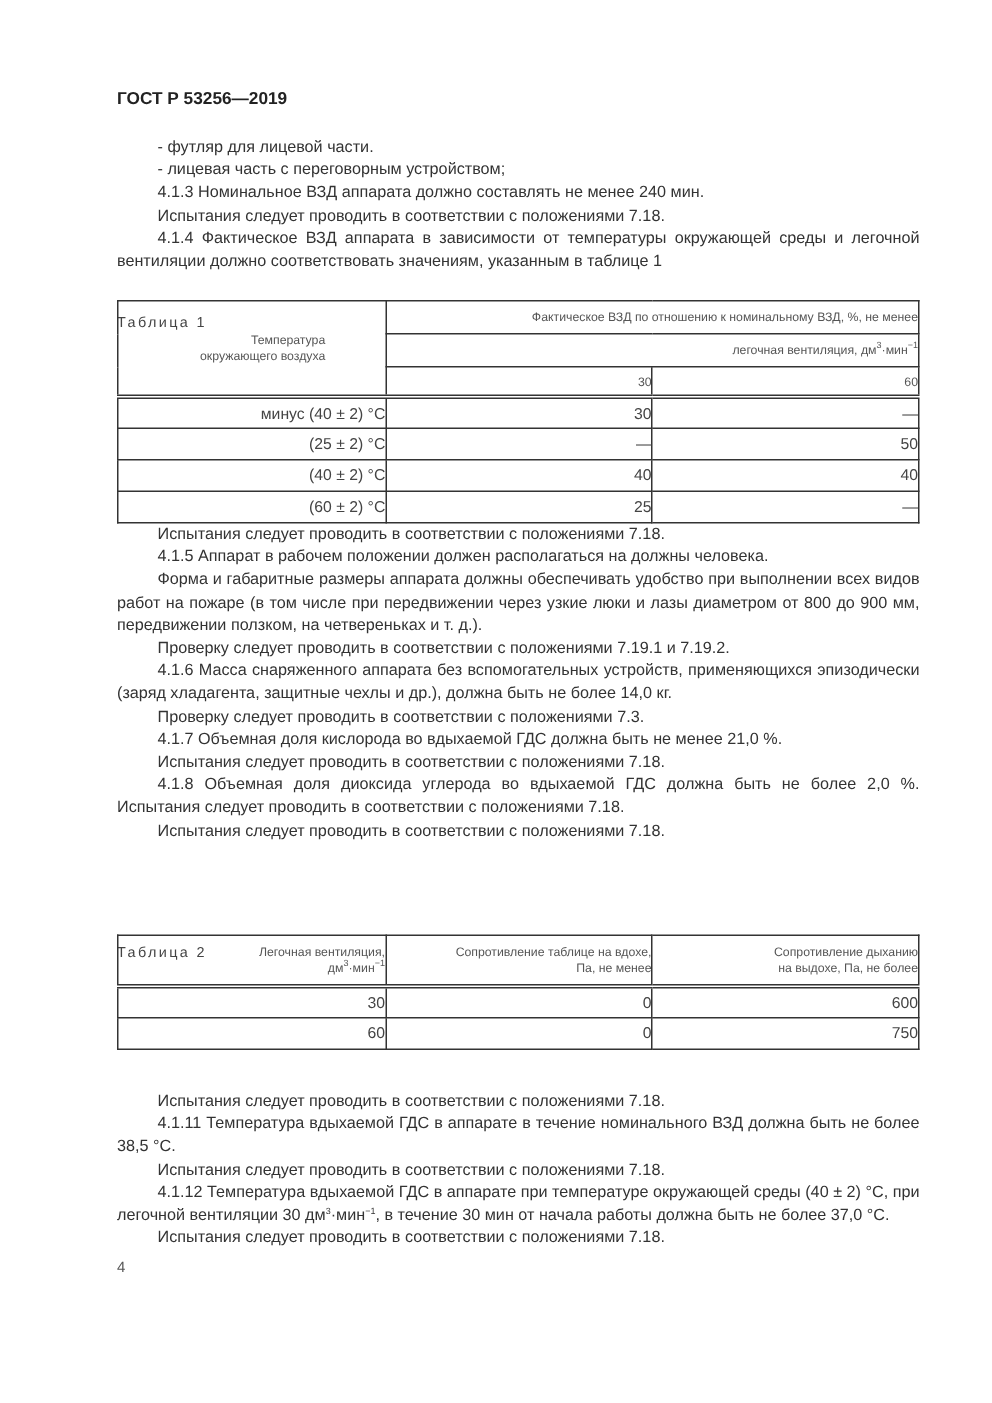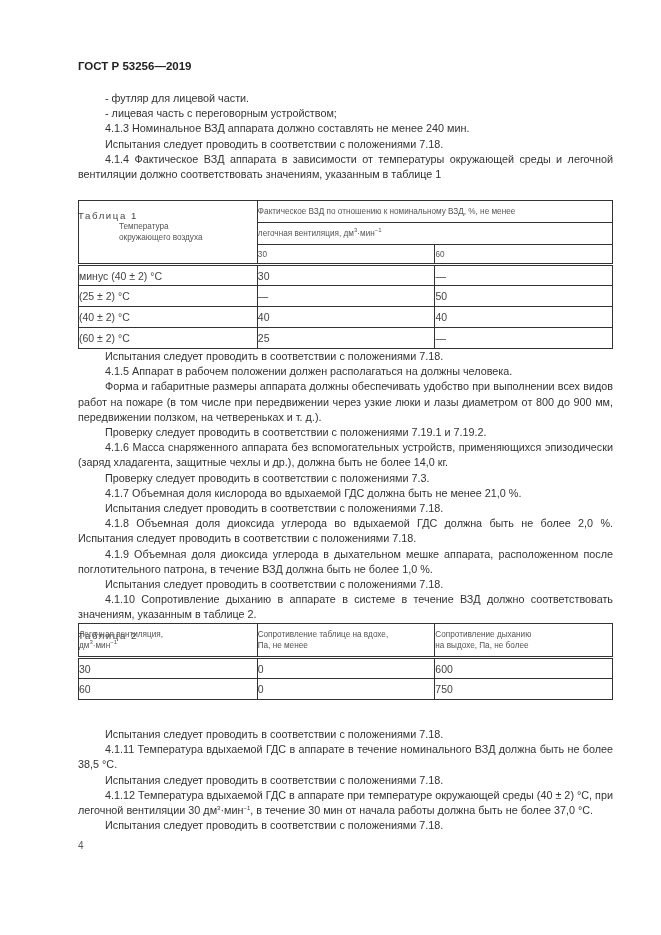--- a/index.html
+++ b/index.html
@@ -5,21 +5,21 @@
   html, body { margin: 0; padding: 0; background: #ffffff; }
   body { width: 661px; height: 935px; position: relative; overflow: hidden;
          font-family: "Liberation Sans", sans-serif; color: #333333; }
   .page-header { position: absolute; left: 78px; top: 60px; font-weight: bold; font-size: 11.5px; color: #222; }
   .block { position: absolute; left: 78px; width: 535px; font-size: 10.8px; line-height: 15.2px; }
   .p { margin: 0; text-align: justify; }
   .ind { text-indent: 27px; }
   .last { text-align-last: left; }
   .table-caption { position: absolute; left: 78px; font-size: 9.6px; letter-spacing: 1.6px; color: #444; margin-top: 26px; }
   table { position: absolute; left: 78px; width: 535px; border-collapse: collapse; font-size: 10.5px; color: #444; }
-  td, th { border: 1px solid #333; text-align: left; padding: 0; font-weight: normal; }
+  td, th { border: 1px solid #333; text-align: right; padding: 0; font-weight: normal; }
   th { font-size: 8.2px; line-height: 11px; color: #555; }
   .dbl td { border-top: 3px double #333; }
   sup { font-size: 6px; vertical-align: 4px; line-height: 0; }
   .page-num { position: absolute; left: 78px; top: 840px; font-size: 10px; color: #555; }
 </style>
 </head>
 <body>
 
 <div class="page-header">ГОСТ Р 53256—2019</div>
 
@@ -77,23 +77,21 @@
 <div class="block" style="top:349px;">
   <p class="p ind">Испытания следует проводить в соответствии с положениями 7.18.</p>
   <p class="p ind">4.1.5 Аппарат в рабочем положении должен располагаться на должны человека.</p>
   <p class="p ind">Форма и габаритные размеры аппарата должны обеспечивать удобство при выполнении всех видов работ на пожаре (в том числе при передвижении через узкие люки и лазы диаметром от 800 до 900 мм, передвижении ползком, на четвереньках и т. д.).</p>
   <p class="p ind">Проверку следует проводить в соответствии с положениями 7.19.1 и 7.19.2.</p>
   <p class="p ind">4.1.6 Масса снаряженного аппарата без вспомогательных устройств, применяющихся эпизодически (заряд хладагента, защитные чехлы и др.), должна быть не более 14,0 кг.</p>
   <p class="p ind">Проверку следует проводить в соответствии с положениями 7.3.</p>
   <p class="p ind">4.1.7 Объемная доля кислорода во вдыхаемой ГДС должна быть не менее 21,0 %.</p>
   <p class="p ind">Испытания следует проводить в соответствии с положениями 7.18.</p>
   <p class="p ind">4.1.8 Объемная доля диоксида углерода во вдыхаемой ГДС должна быть не более 2,0 %. Испытания следует проводить в соответствии с положениями 7.18.</p>
-  <p class="p ind">4.1.9 Объемная доля диоксида углерода в дыхательном мешке аппарата, расположенном после поглотительного патрона, в течение ВЗД должна быть не более 1,0 %.</p>
   <p class="p ind">Испытания следует проводить в соответствии с положениями 7.18.</p>
-  <p class="p ind">4.1.10 Сопротивление дыханию в аппарате в системе в течение ВЗД должно соответствовать значениям, указанным в таблице 2.</p>
 </div>
 
 <div class="table-caption" style="top:604px;">Таблица 2</div>
 
 <table style="top:623px;">
   <colgroup>
       <col style="width:179px">
       <col style="width:178px">
       <col style="width:178px">
     </colgroup>

